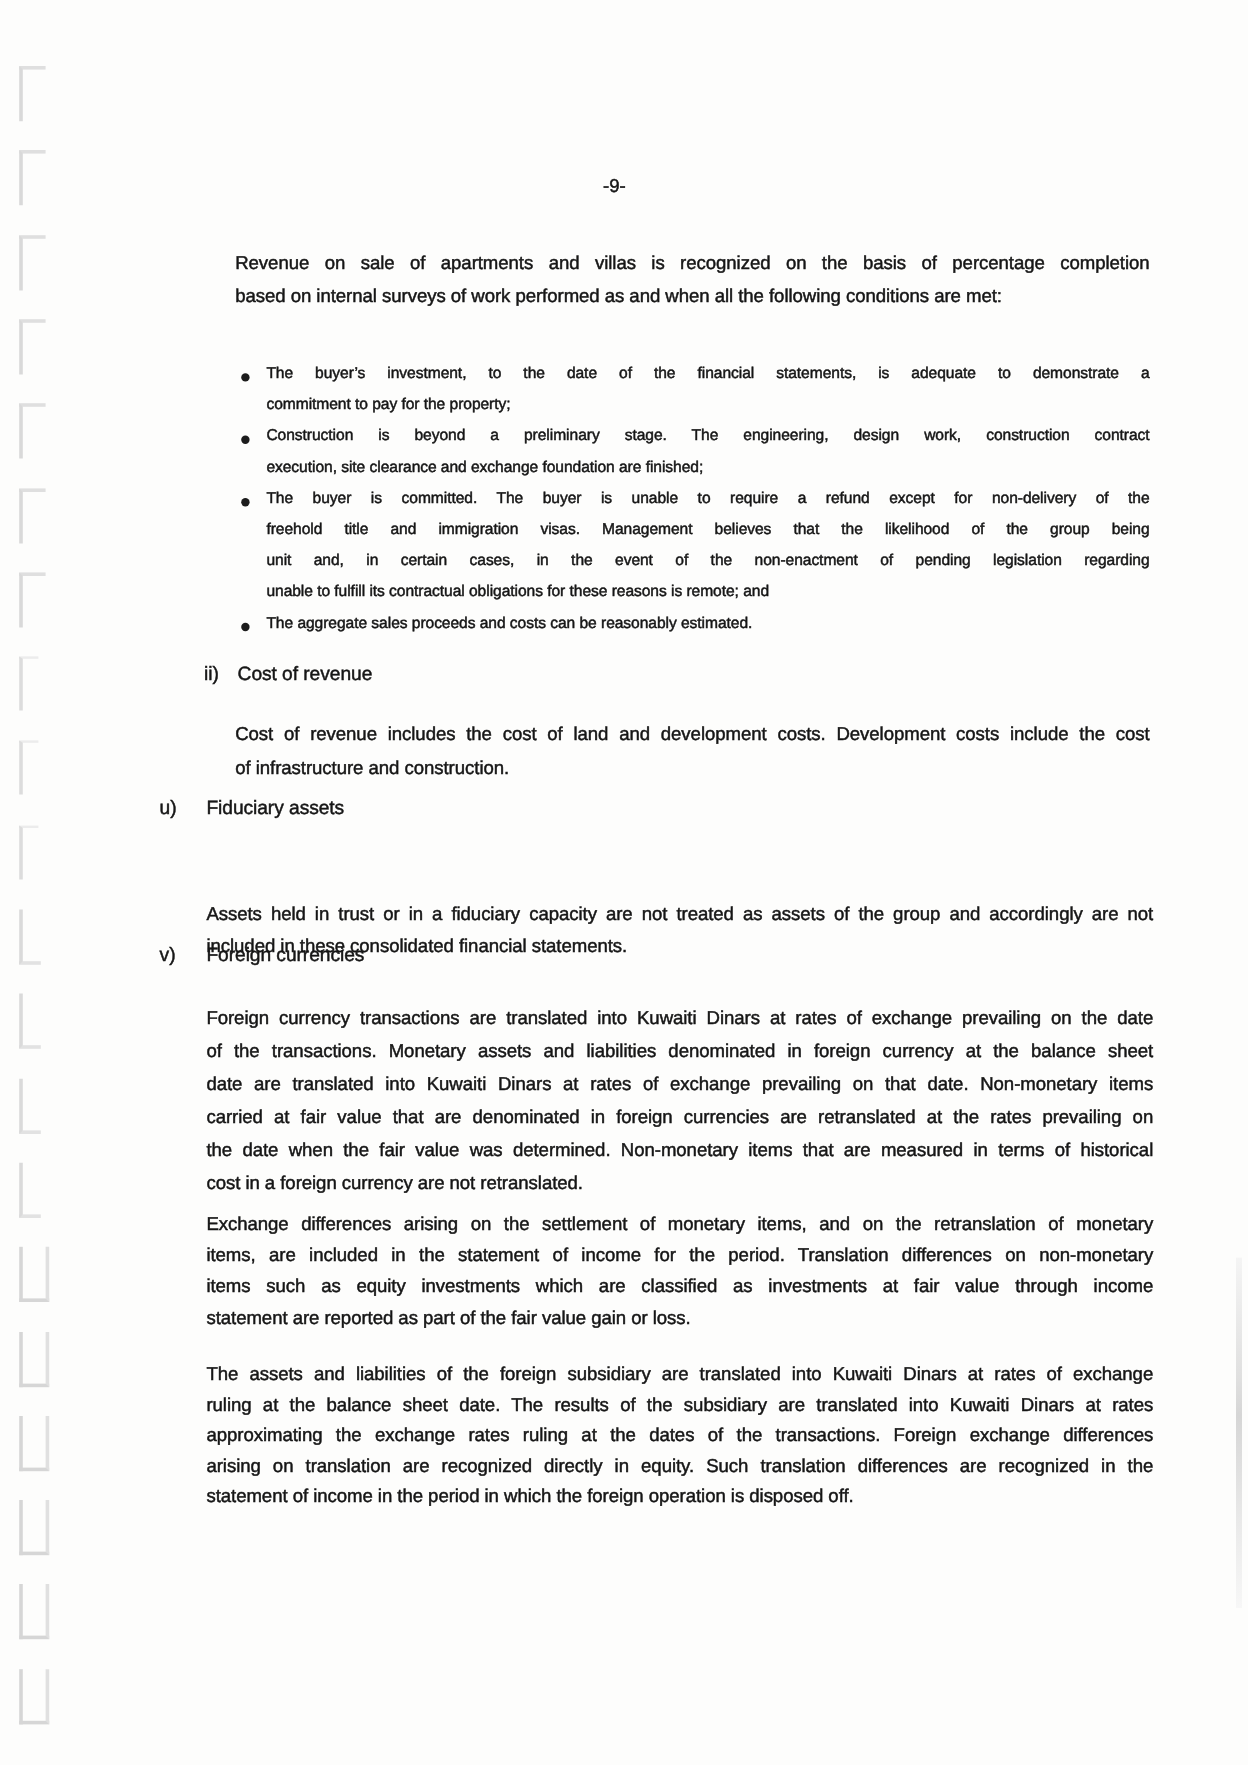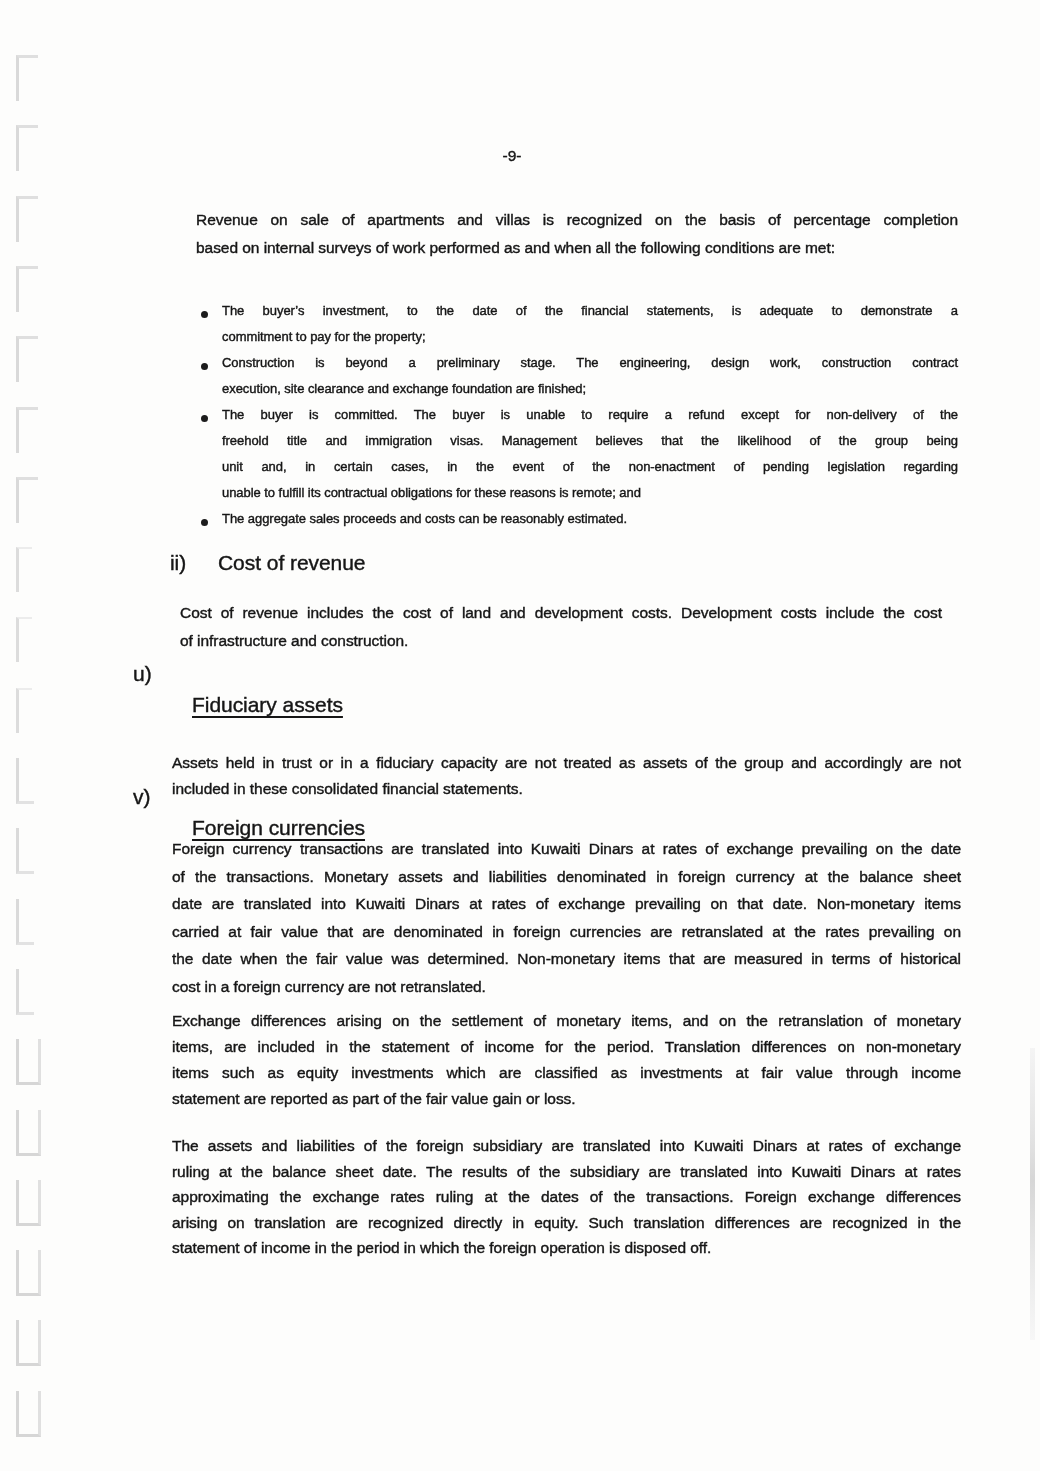--- a/index.html
+++ b/index.html
@@ -26,28 +26,28 @@
 
   .p-intro { left:196px; top:206px; width:762px; line-height:28.4px; }
   .bullets { left:196px; top:298px; width:762px; line-height:26px; font-size:13px; position:absolute; }
   .bullet  { position:relative; padding-left:26px; }
   .dot {
     position:absolute; left:5px; top:13px;
     width:7px; height:7px; border-radius:50%;
     background:#1c1c1c;
   }
   .heading { position:absolute; display:flex; white-space:nowrap;
-             font-size:21px; line-height:24px;gap:20px; }
+             font-size:16px; line-height:24px; }
   .hmark  { flex:0 0 auto; }
   .h-ii { left:170px; top:551px; } .h-ii .hmark { width:28px; }
   .h-u  { left:133px; top:662px; } .h-u  .hmark { width:39px; }
   .h-v  { left:133px; top:785px; } .h-v  .hmark { width:39px; }
-  .uline { text-decoration:underline; text-underline-offset:4px; text-decoration-thickness:1.5px;margin-top:31px; }
+  .uline { text-underline-offset:4px; text-decoration-thickness:1.5px; }
 
-  .p-ii { left:180px; top:599px;  width:762px; line-height:28px;   }
+  .p-ii { left:196px; top:599px;  width:762px; line-height:28px;   }
   .p-u  { left:172px; top:717px;  width:789px; line-height:26px;margin-top:33px;   }
   .p-v1 { left:172px; top:835px;  width:789px; line-height:27.5px; }
   .p-v2 { left:172px; top:1008px; width:789px; line-height:26px;   }
   .p-v3 { left:172px; top:1133px; width:789px; line-height:25.5px; }
 
   
   .bm { position:absolute; left:16px; width:19px; height:43px; }
   .bm-gamma { border-left:3px solid #d9d9d9; border-top:3px solid #dfdfdf; }
   .bm-bar   { border-left:3px solid #dcdcdc; border-top:2px solid #ececec; width:13px; }
   .bm-ell   { border-left:3px solid #dadada; border-bottom:3px solid #e2e2e2; width:15px; }

